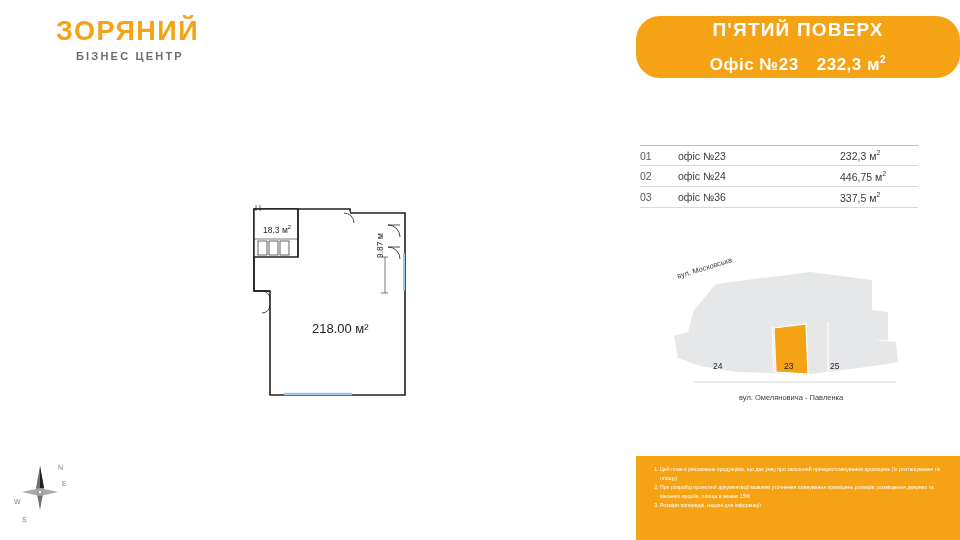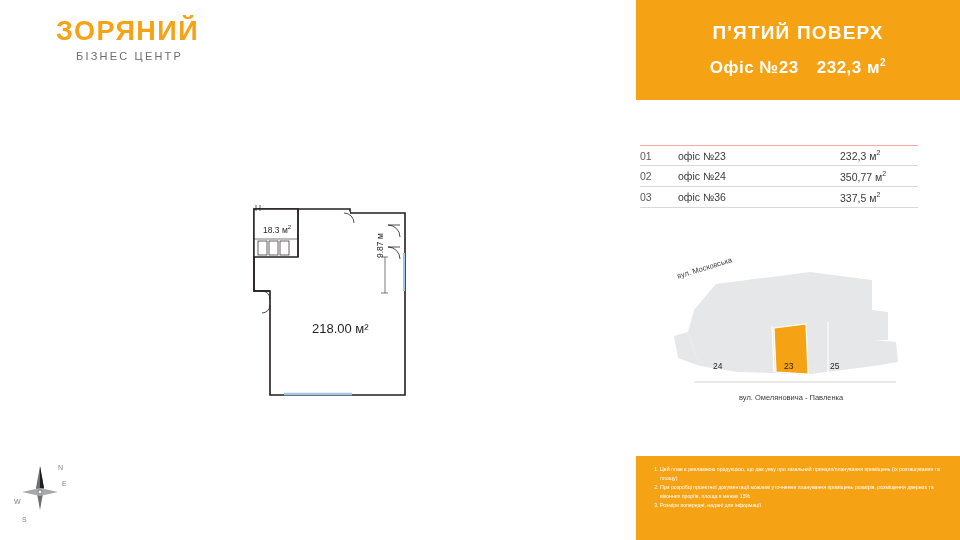--- a/index.html
+++ b/index.html
@@ -27,36 +27,37 @@
     letter-spacing: 1.5px;
     color: #f5a314;
     line-height: 1.0;
   }
   #logo .logo-sub {
     margin-top: 5px;
     margin-left: 20px;
     font-size: 11px;
     letter-spacing: 2.2px;
     color: #6d6e71;
-    font-weight: normal;
+    font-weight: bold;
   }
 
   
   #header-banner {
     position: absolute;
     left: 636px;
-    top: 0;
+    top: 16px;
     width: 324px;
-    height: 100px;
+    height: 62px;
     background: #f5a314;
     color: #ffffff;
     display: flex;
     flex-direction: column;
     align-items: center;
     justify-content: center;
+    border-radius: 24px;
   }
   #header-banner .floor-title {
     font-size: 19px;
     font-weight: bold;
     letter-spacing: 1.2px;
   }
   #header-banner .office-line {
     margin-top: 13px;
     font-size: 17px;
     font-weight: bold;
@@ -206,21 +207,21 @@
 
 <div id="legend">
   <div class="legend-row">
     <span class="lg-num">01</span>
     <span class="lg-name">офіс №23</span>
     <span class="lg-area"><span>232,3 м</span><sup>2</sup></span>
   </div>
   <div class="legend-row">
     <span class="lg-num">02</span>
     <span class="lg-name">офіс №24</span>
-    <span class="lg-area"><span>350,77 м</span><sup>2</sup></span>
+    <span class="lg-area"><span>446,75 м</span><sup>2</sup></span>
   </div>
   <div class="legend-row">
     <span class="lg-num">03</span>
     <span class="lg-name">офіс №36</span>
     <span class="lg-area"><span>337,5 м</span><sup>2</sup></span>
   </div>
 </div>
 
 <svg id="plan" viewBox="0 0 200 215">
 

